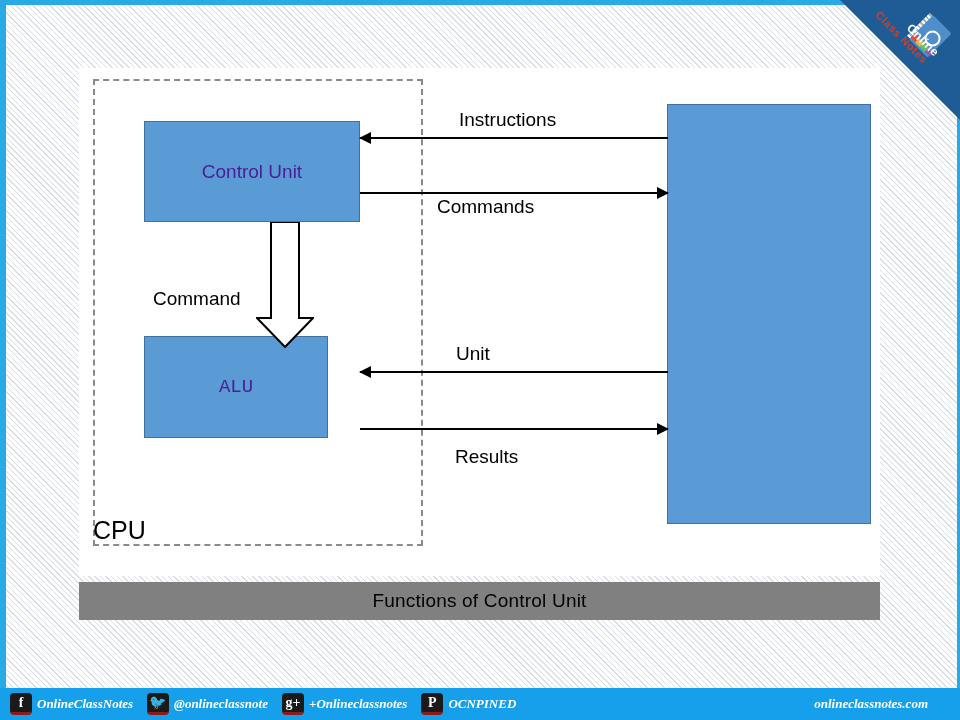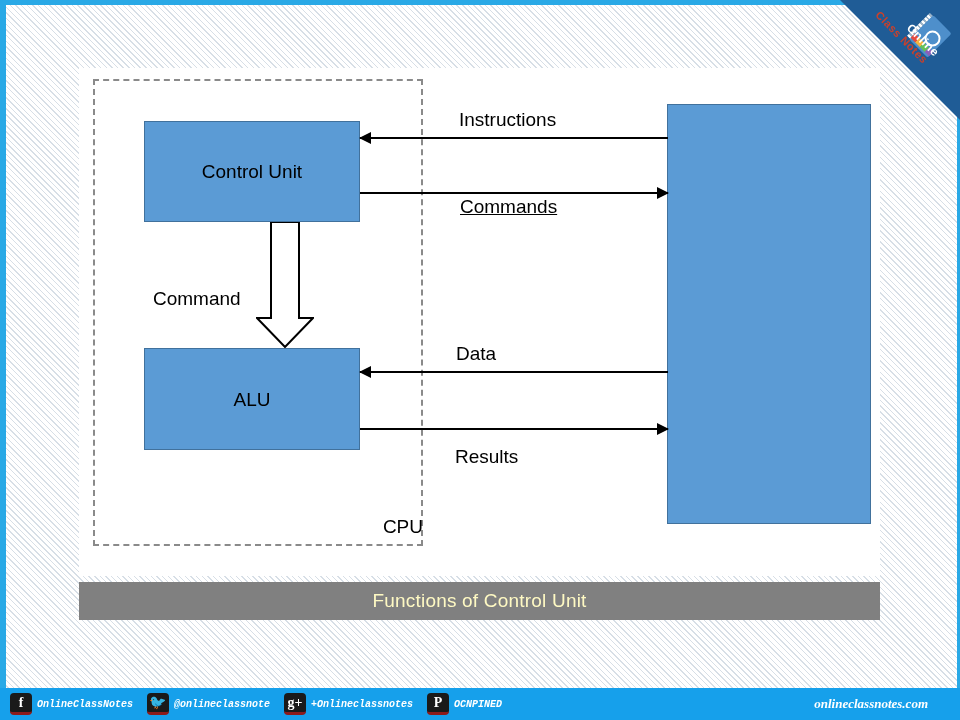--- a/index.html
+++ b/index.html
@@ -124,41 +124,41 @@
     position: absolute;
     left: 93px; top: 79px;
     width: 330px; height: 467px;
     border: 2px dashed #8a8a8a;
     box-sizing: border-box;
   }
   .cpu-label {
     position: absolute;
     left: 93px; top: 516px;
     width: 330px;
-    text-align: right;
-    font-size: 19px;
+    text-align: left;
+    font-size: 25px;
     color: #000000;
   }
 
   
   .blue-box {
     position: absolute;
     background: #5B9BD5;
     border: 1px solid #41719C;
     box-sizing: border-box;
-    color: #000000;
+    color: #4c1d95;
     display: flex;
     align-items: center;
     justify-content: center;
     text-align: center;
     font-size: 19px;
     line-height: 29px;
   }
   #box-control-unit { left: 144px; top: 121px; width: 216px; height: 101px; }
-  #box-alu          { left: 144px; top: 348px; width: 216px; height: 102px; }
+  #box-alu          { left: 144px; top: 336px; width: 184px; height: 102px; font-family: Liberation Mono, monospace; }
   #box-primary-mem  { left: 667px; top: 104px; width: 204px; height: 420px; }
 
   
   .h-arrow {
     position: absolute;
     height: 2px;
     background: #000000;
   }
   .h-arrow .head {
     position: absolute;
@@ -180,39 +180,39 @@
   #arrow-data         { left: 360px; top: 371px; width: 308px; }
   #arrow-results      { left: 360px; top: 428px; width: 308px; }
 
   .edge-label {
     position: absolute;
     font-size: 19px;
     color: #000000;
     white-space: nowrap;
   }
   #label-instructions { left: 459px; top: 109px; }
-  #label-commands     { left: 460px; top: 196px; text-decoration: underline; }
+  #label-commands     { left: 437px; top: 196px; }
   #label-data         { left: 456px; top: 343px; }
   #label-results      { left: 455px; top: 437px; margin-top: 9px; }
   #label-command      { left: 153px; top: 288px; }
 
   
   .block-arrow {
     position: absolute;
     left: 256px; top: 222px;
     width: 58px; height: 126px;
   }
 
   
   .caption-bar {
     position: absolute;
     left: 79px; top: 582px;
     width: 801px; height: 38px;
     background: #808080;
-    color: #fef9c3;
+    color: #000000;
     display: flex;
     align-items: center;
     justify-content: center;
     font-size: 19px;
     letter-spacing: .2px;
   }
 
   
   .footer {
     position: absolute;
@@ -242,24 +242,24 @@
     font-size: 14px;
     display: flex;
     align-items: center;
     justify-content: center;
     border-bottom: 3px solid #8c1b1b;
     box-sizing: border-box;
     font-family: "Liberation Serif", serif;
   }
   .social-label {
     color: #ffffff;
-    font-family: Liberation Mono, monospace;
+    font-family: Liberation Serif, serif;
     font-style: italic;
     font-weight: bold;
-    font-size: 10px;
+    font-size: 13px;
     white-space: nowrap;
   }
   .site-url {
     margin-left: auto;
     margin-right: 32px;
     color: #ffffff;
     font-family: "Liberation Serif", serif;
     font-style: italic;
     font-weight: bold;
     font-size: 13px;
@@ -313,21 +313,21 @@
   <div class="h-arrow right" id="arrow-results">
       <span class="head"></span>
     </div>
 
   <svg class="block-arrow" viewBox="0 0 58 126">
     <polygon points="15,0 43,0 43,96 57,96 29,125 1,96 15,96" fill="#ffffff" stroke="#000000" stroke-width="2"></polygon>
   </svg>
 
   <div class="edge-label" id="label-instructions">Instructions</div>
   <div class="edge-label" id="label-commands">Commands</div>
-  <div class="edge-label" id="label-data">Data</div>
+  <div class="edge-label" id="label-data">Unit</div>
   <div class="edge-label" id="label-results">Results</div>
   <div class="edge-label" id="label-command">Command</div>
 
   <div class="caption-bar">
     <span>Functions of Control Unit</span>
   </div>
 
   <div class="footer">
     <div class="social-list">
 

